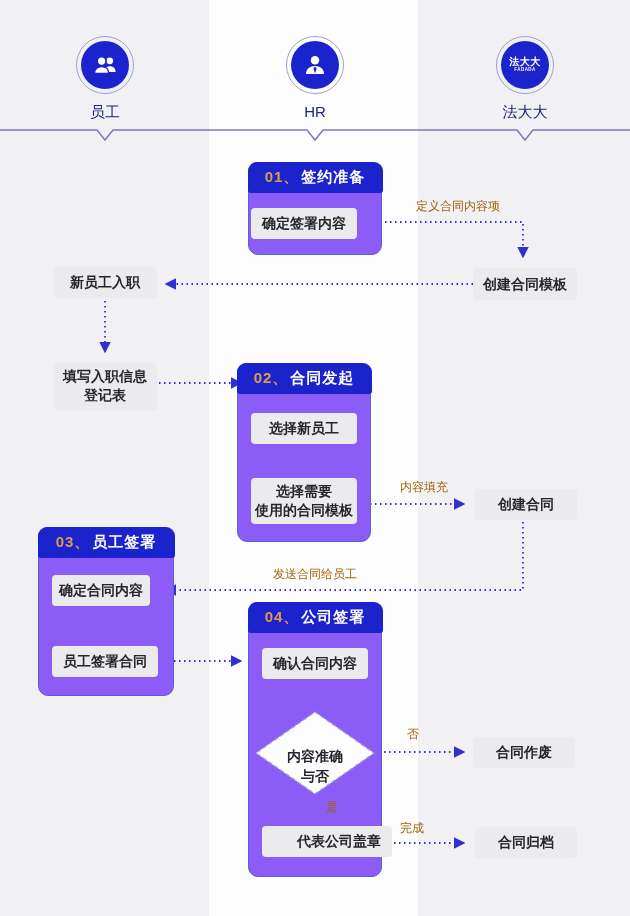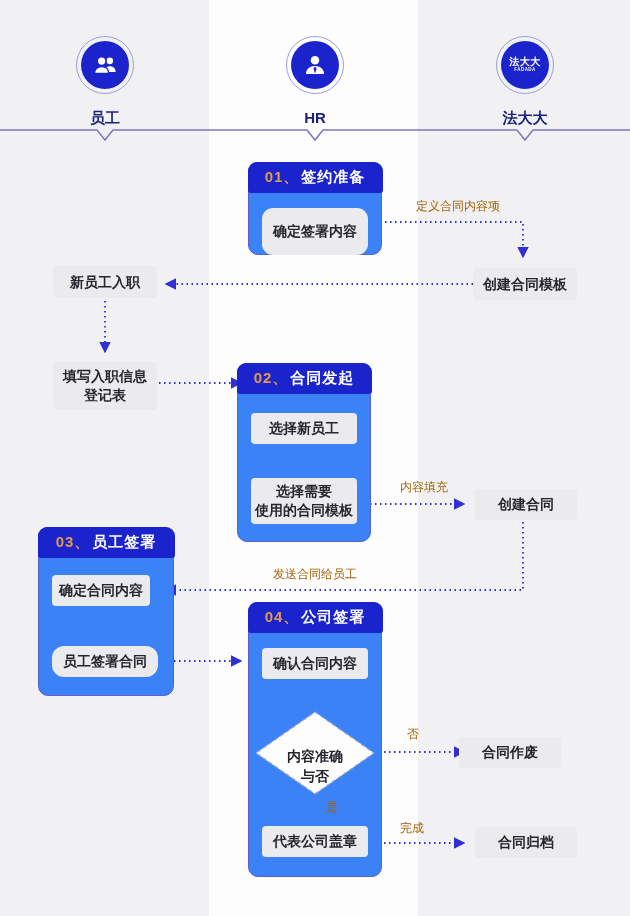--- a/index.html
+++ b/index.html
@@ -13,27 +13,27 @@
   .lane.white{background:#fdfdfe;}
   .lane-head{position:absolute;top:36px;display:flex;flex-direction:column;align-items:center;width:120px;}
   .icon-ring{
     width:56px;height:56px;border:1px solid #9ba0d6;border-radius:50%;
     display:flex;align-items:center;justify-content:center;background:transparent;
   }
   .icon-circle{
     width:48px;height:48px;border-radius:50%;background:#1b23cc;
     display:flex;flex-direction:column;align-items:center;justify-content:center;
   }
-  .lane-label{margin-top:15px;font-size:15px;font-weight:bold;color:#1b2478;text-align:center;}
+  .lane-label{margin-top:9px;font-size:15px;font-weight:normal;color:#1b2478;text-align:center;}
   .fdd-txt{color:#fff;font-size:10px;font-weight:bold;line-height:10px;letter-spacing:0.5px;}
   .fdd-sub{color:#fff;font-size:4.5px;font-weight:bold;line-height:6px;letter-spacing:0.5px;}
   svg.overlay{position:absolute;left:0;top:0;pointer-events:none;}
 
   .section{
-    position:absolute;background:#3b82f6;border:1.5px solid #5a60cf;border-radius:10px;text-decoration:underline;
+    position:absolute;background:#8b5cf6;border:1.5px solid #5a60cf;border-radius:10px;text-decoration:underline;
   }
   .section-header{
     position:absolute;left:-1.5px;top:-1.5px;right:-1.5px;height:31px;border-radius:9px 9px 3px 3px;
     background:#1b23cc;display:flex;align-items:center;justify-content:center;
     font-size:15px;font-weight:bold;color:#ffffff;letter-spacing:1px;
   }
   .section-number{color:#e09a50;margin-right:2px;}
   .step,.flow-node{
     position:absolute;background:#ebebee;border-radius:4px;
     display:flex;align-items:center;justify-content:center;text-align:center;
@@ -119,63 +119,63 @@
       <path d="M314,793 V817" marker-end="url(#ah)"></path>
       <path d="M369,843 H463" marker-end="url(#ah)"></path>
     </g>
   </svg>
 
   <div class="section" style="left:248px;top:162px;width:132px;height:91px;">
     <div class="section-header">
       <span class="section-number">01、</span>
       <span>签约准备</span>
     </div>
-    <div class="step" style="left:13px;top:45px;width:106px;height:47px;border-radius:11px;">确定签署内容</div>
+    <div class="step" style="left:2px;top:45px;width:106px;height:31px;">确定签署内容</div>
   </div>
 
   <div class="section" style="left:237px;top:363px;width:132px;height:177px;">
     <div class="section-header">
       <span class="section-number">02、</span>
       <span>合同发起</span>
     </div>
     <div class="step" style="left:13px;top:49px;width:106px;height:31px;">选择新员工</div>
     <div class="step" style="left:13px;top:114px;width:106px;height:46px;">选择需要
 使用的合同模板</div>
   </div>
 
   <div class="section" style="left:38px;top:527px;width:134px;height:167px;">
     <div class="section-header">
       <span class="section-number">03、</span>
       <span>员工签署</span>
     </div>
     <div class="step" style="left:13px;top:47px;width:98px;height:31px;">确定合同内容</div>
-    <div class="step" style="left:13px;top:118px;width:106px;height:31px;border-radius:12px;">员工签署合同</div>
+    <div class="step" style="left:13px;top:118px;width:106px;height:31px;">员工签署合同</div>
   </div>
 
   <div class="section" style="left:248px;top:602px;width:132px;height:273px;">
     <div class="section-header">
       <span class="section-number">04、</span>
       <span>公司签署</span>
     </div>
     <div class="step" style="left:13px;top:45px;width:106px;height:31px;">确认合同内容</div>
-    <div class="step" style="left:13px;top:223px;width:106px;height:31px;">代表公司盖章</div>
+    <div class="step" style="left:13px;top:223px;width:106px;height:31px;padding-left:24px;">代表公司盖章</div>
   </div>
 
   <svg class="overlay" style="left:254px;top:710px;" width="122" height="86">
     <polygon points="61,2 120,43 61,84 2,43" fill="#fdfdfe" stroke="#9aa0c8" stroke-width="1.3" stroke-dasharray="4 3"></polygon>
   </svg>
   <div class="decision-text" style="left:315px;top:753px;margin-top:14px;">内容准确
 与否</div>
 
   <div class="flow-node" style="left:53px;top:266px;width:104px;height:32px;">新员工入职</div>
   <div class="flow-node" style="left:53px;top:362px;width:104px;height:48px;">填写入职信息
 登记表</div>
   <div class="flow-node" style="left:473px;top:268px;width:104px;height:32px;">创建合同模板</div>
   <div class="flow-node" style="left:475px;top:489px;width:102px;height:31px;">创建合同</div>
-  <div class="flow-node" style="left:459px;top:737px;width:102px;height:31px;">合同作废</div>
+  <div class="flow-node" style="left:473px;top:737px;width:102px;height:31px;">合同作废</div>
   <div class="flow-node" style="left:475px;top:827px;width:102px;height:31px;">合同归档</div>
 
   <div class="edge-label" style="left:458px;top:198px;">定义合同内容项</div>
   <div class="edge-label" style="left:424px;top:479px;">内容填充</div>
   <div class="edge-label" style="left:315px;top:566px;">发送合同给员工</div>
   <div class="edge-label" style="left:413px;top:726px;">否</div>
   <div class="edge-label" style="left:332px;top:799px;">是</div>
   <div class="edge-label" style="left:412px;top:820px;">完成</div>
 
 </div>

